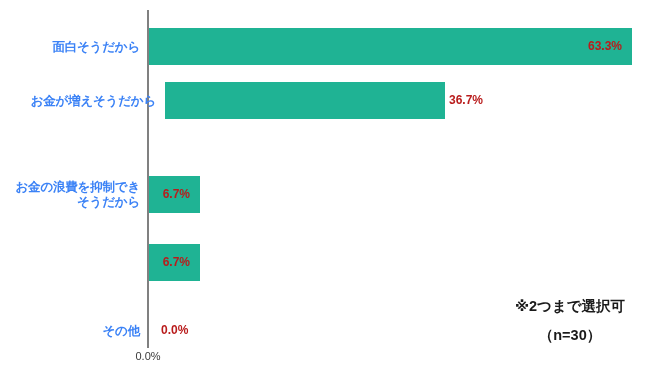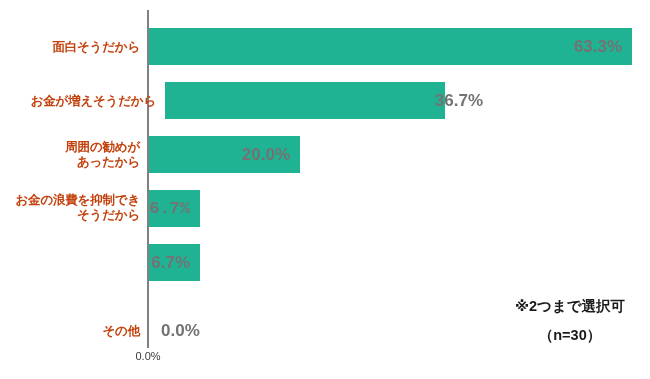--- a/index.html
+++ b/index.html
@@ -40,21 +40,21 @@
     width: 650px;
     height: 37px;
   }
   .cat-label {
     position: absolute;
     right: 510px;              
     width: 140px;
     text-align: right;
     font-size: 12.5px;
     font-weight: bold;
-    color: #c2410c;
+    color: #3b82f6;
     line-height: 15px;
     top: 50%;
     transform: translateY(-50%);
     white-space: pre-line;
     letter-spacing: -0.2px;
   }
   .bar-track {
     position: absolute;
     left: 149px;
     top: 0;
@@ -65,23 +65,23 @@
     left: 0;
     top: 0;
     height: 37px;
     background: #1FB394;
   }
   .bar-value {
     position: absolute;
     top: 0;
     height: 37px;
     line-height: 37px;
-    font-size: 17px;
+    font-size: 12px;
     font-weight: bold;
-    color: #737373;
+    color: #b91c1c;
     white-space: nowrap;
   }
   .bar-value.inside {
     right: 10px;
   }
   .bar-value.outside {
     left: 12px;
   }
   
   .axis-origin-label {
@@ -128,30 +128,22 @@
     </div>
 
     <div class="bar-row" style="top:82px;margin-left:16px;">
       <div class="cat-label">お金が増えそうだから</div>
       <div class="bar-track" style="width:328px;">
         <div class="bar-fill" style="width:280px;"></div>
         <div class="bar-value inside">36.7%</div>
       </div>
     </div>
 
-    <div class="bar-row" style="top:136px;">
-      <div class="cat-label">周囲の勧めが
-あったから</div>
-      <div class="bar-track" style="width:151px;">
-        <div class="bar-fill" style="width:151px;"></div>
-        <div class="bar-value inside">20.0%</div>
-      </div>
-    </div>
 
-    <div class="bar-row" style="top:190px;font-family:Liberation Mono, monospace;">
+    <div class="bar-row" style="top:176px;">
       <div class="cat-label">お金の浪費を抑制でき
 そうだから</div>
       <div class="bar-track" style="width:51px;">
         <div class="bar-fill" style="width:51px;"></div>
         <div class="bar-value inside">6.7%</div>
       </div>
     </div>
 
     <div class="bar-row" style="top:244px;">
       <div class="bar-track" style="width:51px;">

